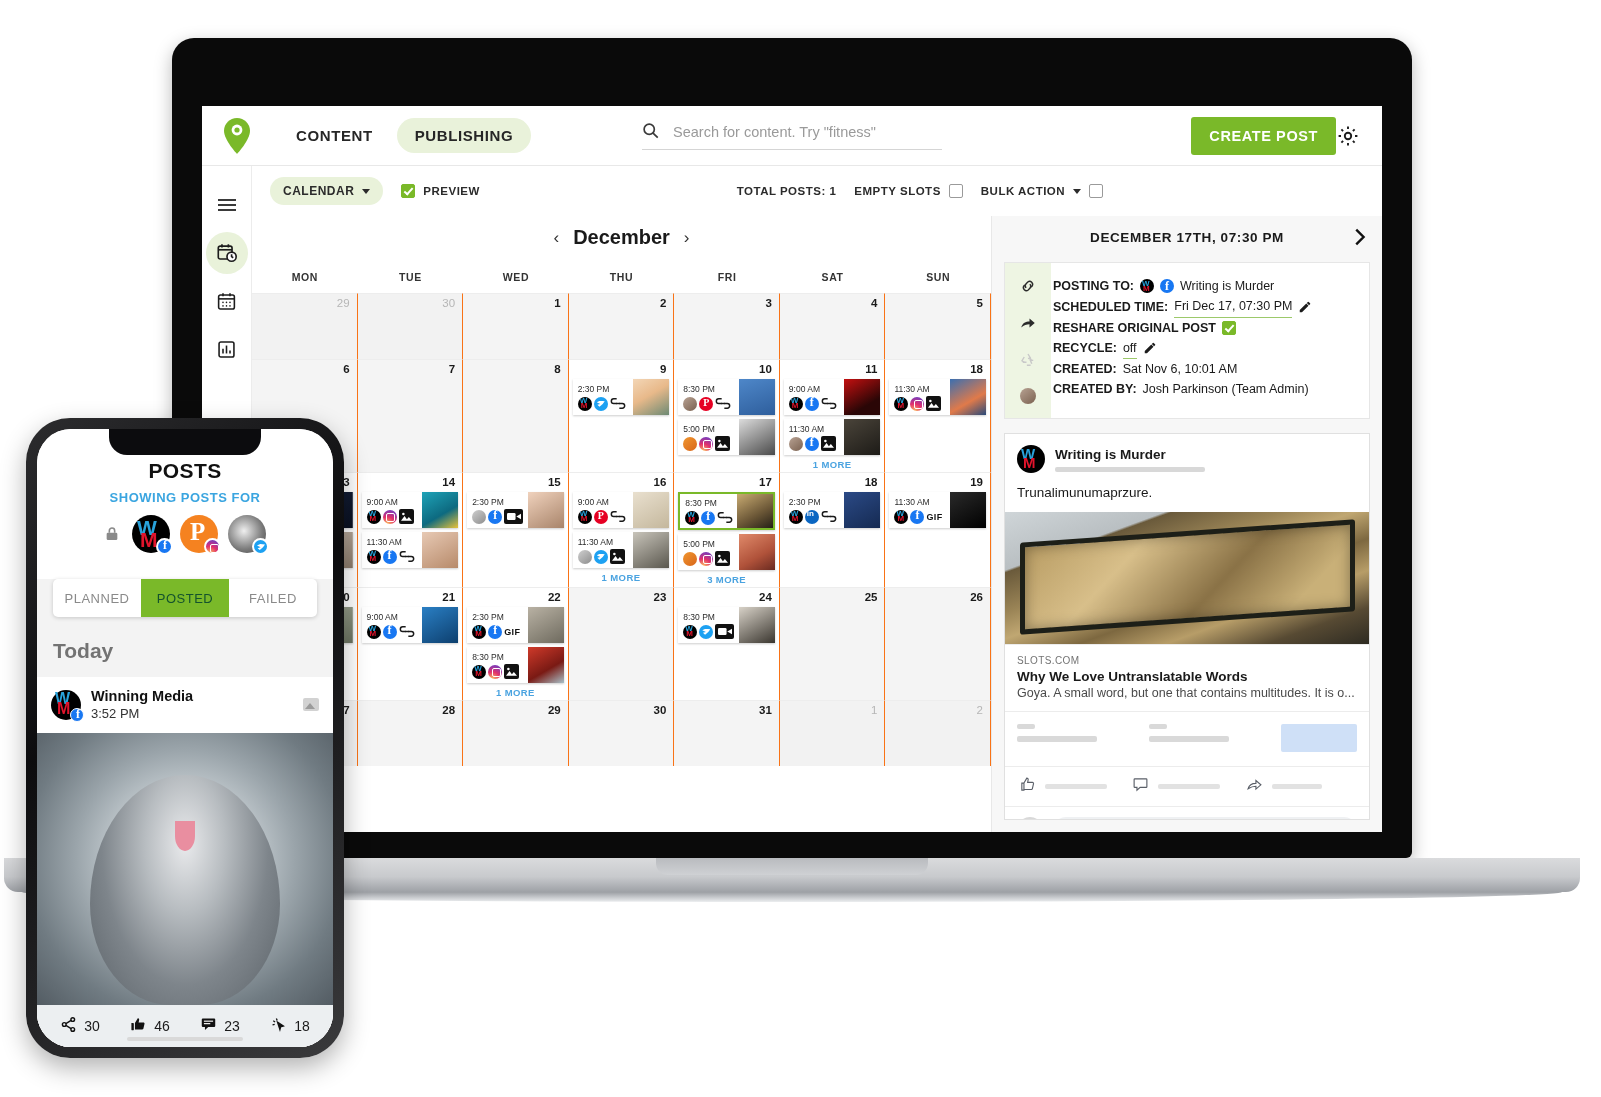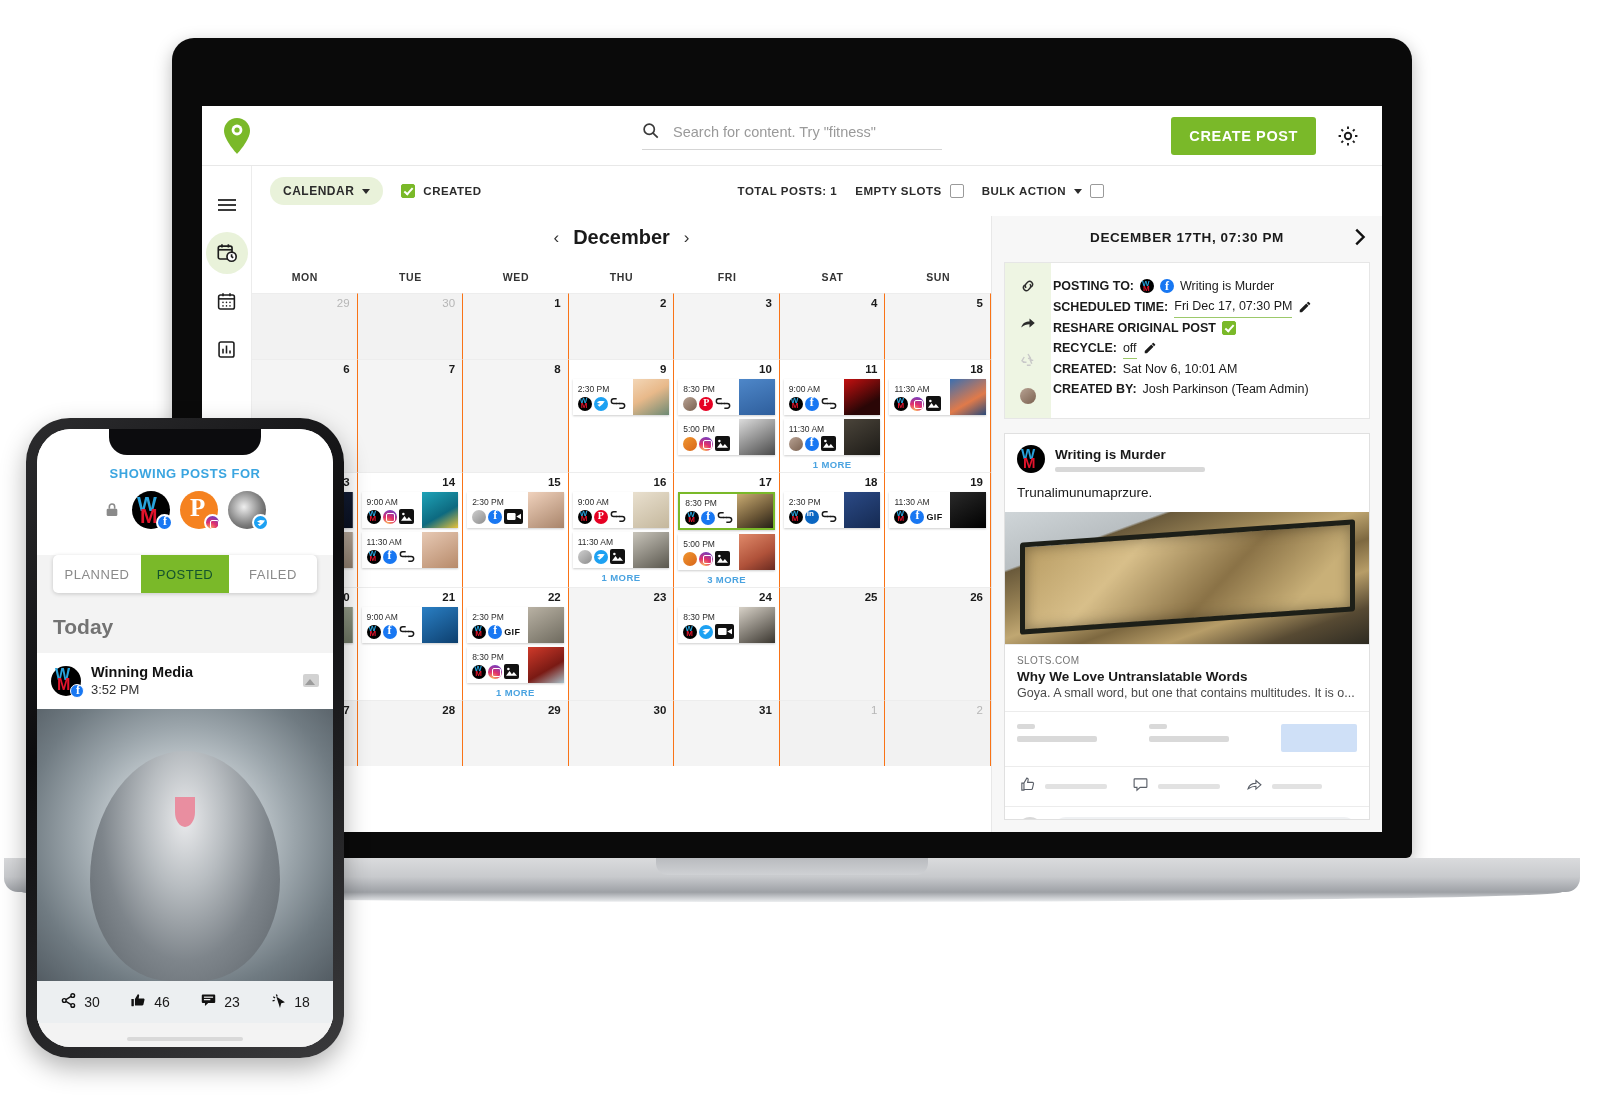--- a/index.html
+++ b/index.html
@@ -59,21 +59,21 @@
     display: flex; align-items: center; gap: 14px;
     width: 300px; border-bottom: 1px solid #d5d5d5; padding-bottom: 6px;
   }
   .search-input {
     border: none; outline: none; background: transparent;
     font-family: "Liberation Sans", sans-serif; font-size: 14.5px; color: #4b4b4b;
     width: 100%;
   }
   .search-input::placeholder { color: #9a9a9a; }
 
-  .header-right { margin-left: auto; display: flex; align-items: center; gap: 20px; }
+  .header-right { margin-left: auto; display: flex; align-items: center; }
   .create-post-btn {
     background: #7ab929; color: #fff; border: none; border-radius: 3px;
     font-family: "Liberation Sans", sans-serif;
     font-size: 14.5px; font-weight: 700; letter-spacing: .6px;
     padding: 11px 18px; cursor: pointer;
   }
   .gear-btn { background: none; border: none; cursor: pointer; line-height: 0; }
 
   
   .app-body { display: flex; height: calc(100% - 60px); }
@@ -298,20 +298,24 @@
   <div class="laptop-body">
     <div class="laptop-screen">
 
       <div class="app-header">
         <div class="brand-logo">
           <svg width="34" height="38" viewBox="0 0 34 38">
             <path d="M17 1C9.8 1 4 6.7 4 13.8c0 9.4 13 23.2 13 23.2s13-13.8 13-23.2C30 6.7 24.2 1 17 1z" fill="#7ab929"></path>
             <circle cx="17" cy="13" r="5.4" fill="#fff"></circle>
             <circle cx="17" cy="13" r="2.6" fill="#7ab929"></circle>
           </svg>
+        </div>
+        <div class="nav-tabs">
+          <div class="nav-tab">CONTENT</div>
+          <div class="nav-tab active">PUBLISHING</div>
         </div>
         <div class="search-wrap">
           <span>
             <svg width="17" height="17" viewBox="0 0 20 20">
                 <circle cx="8.5" cy="8.5" r="6" stroke="#3a3a3a" stroke-width="2" fill="none"></circle>
                 <line x1="13" y1="13" x2="18.5" y2="18.5" stroke="#3a3a3a" stroke-width="2"></line>
               </svg>
           </span>
           <input class="search-input" value="" placeholder="Search for content. Try &quot;fitness&quot;" style="">
         </div>
@@ -372,21 +376,21 @@
 
         <div class="main-col">
 
           <div class="toolbar">
             <div class="pill-select">
               <span>CALENDAR</span>
               <span class="caret"></span>
             </div>
             <div class="tb-item">
               <span class="chk on"></span>
-              <span class="tb-label">CREATED</span>
+              <span class="tb-label">PREVIEW</span>
             </div>
             <div style="flex:1"></div>
             <span class="tb-label">TOTAL POSTS: 1</span>
             <div class="tb-item">
               <span class="tb-label">EMPTY SLOTS</span>
               <span class="chk"></span>
             </div>
             <div class="tb-item">
               <span class="tb-label">BULK ACTION</span>
               <span class="caret"></span>
@@ -979,20 +983,21 @@
   </div>
   <div class="laptop-foot"></div>
 </div>
 
 <div class="phone">
   <div class="phone-frame">
     <div class="phone-screen">
       <div class="phone-notch"></div>
 
       <div class="ph-head">
+        <div class="ph-title">POSTS</div>
         <div class="ph-sub">SHOWING POSTS FOR</div>
         <div class="ph-accts">
           <span class="lock-icon">
             <svg width="16" height="18" viewBox="0 0 24 24" fill="#8a8a8a">
                 <rect x="4" y="10" width="16" height="11" rx="2"></rect>
                 <path d="M8 10V7a4 4 0 018 0v3" fill="none" stroke="#8a8a8a" stroke-width="2.4"></path>
               </svg>
           </span>
           <span class="acct wm">
             <span class="acct-badge net fb" style="width:17px;height:17px"></span>

